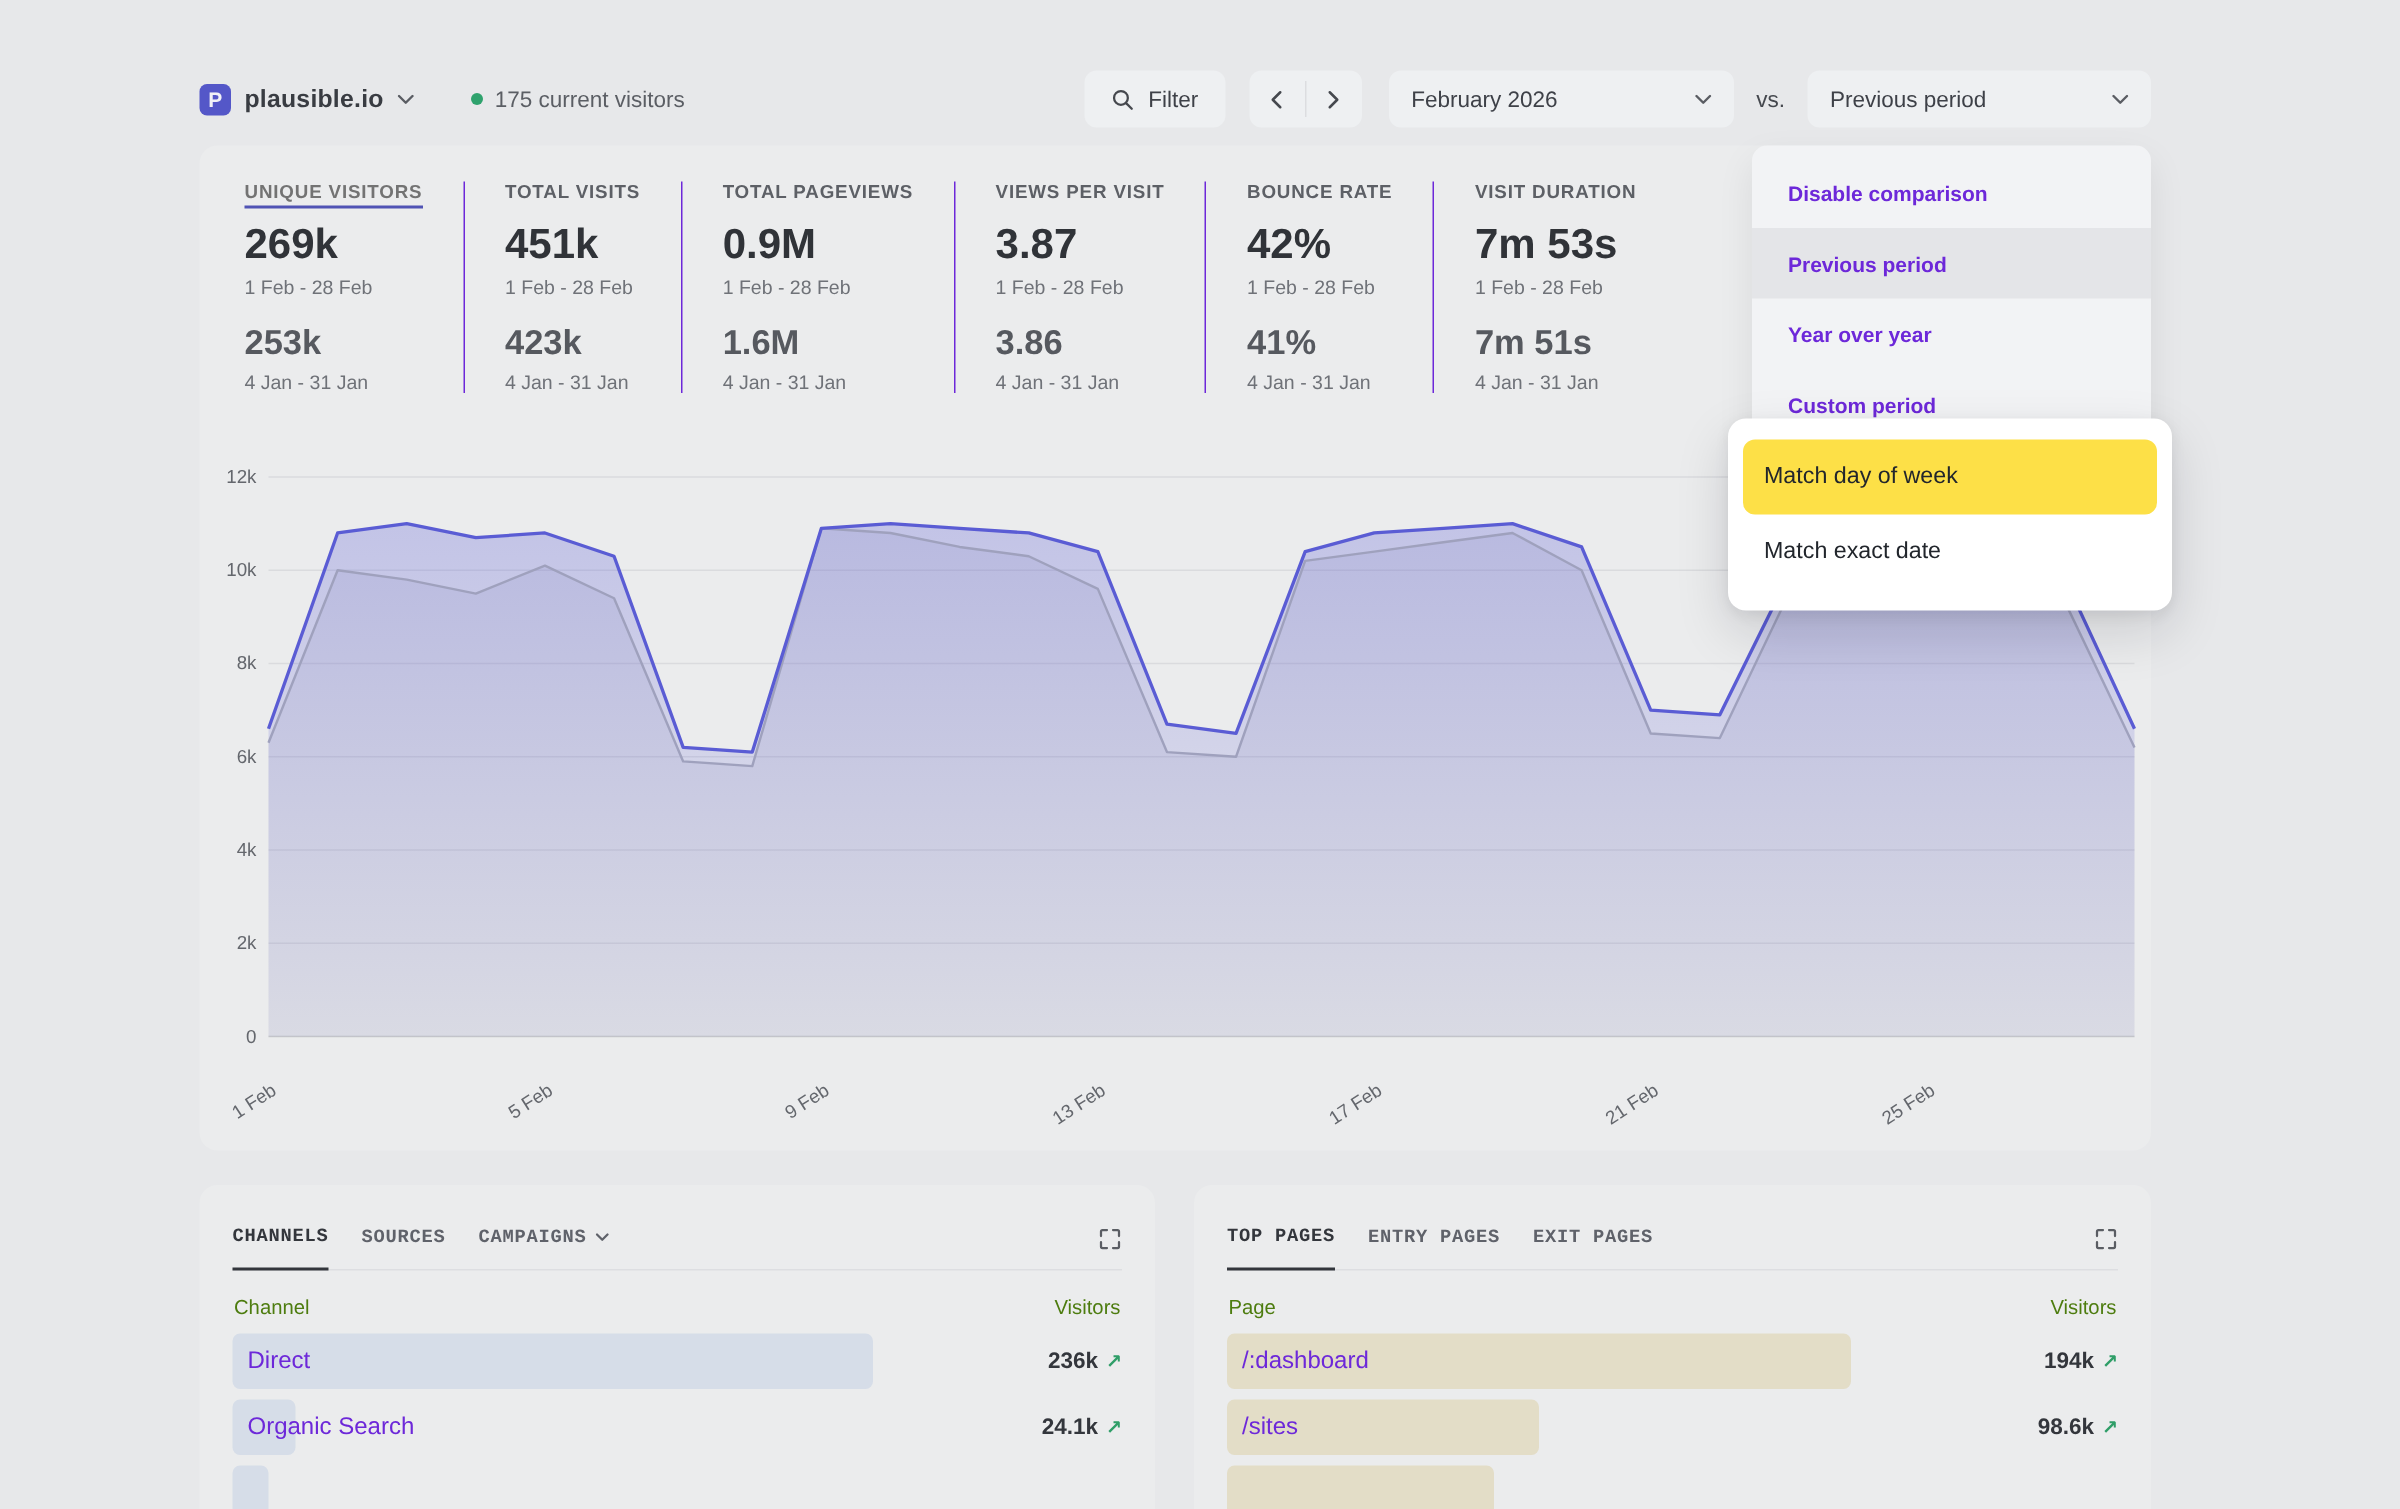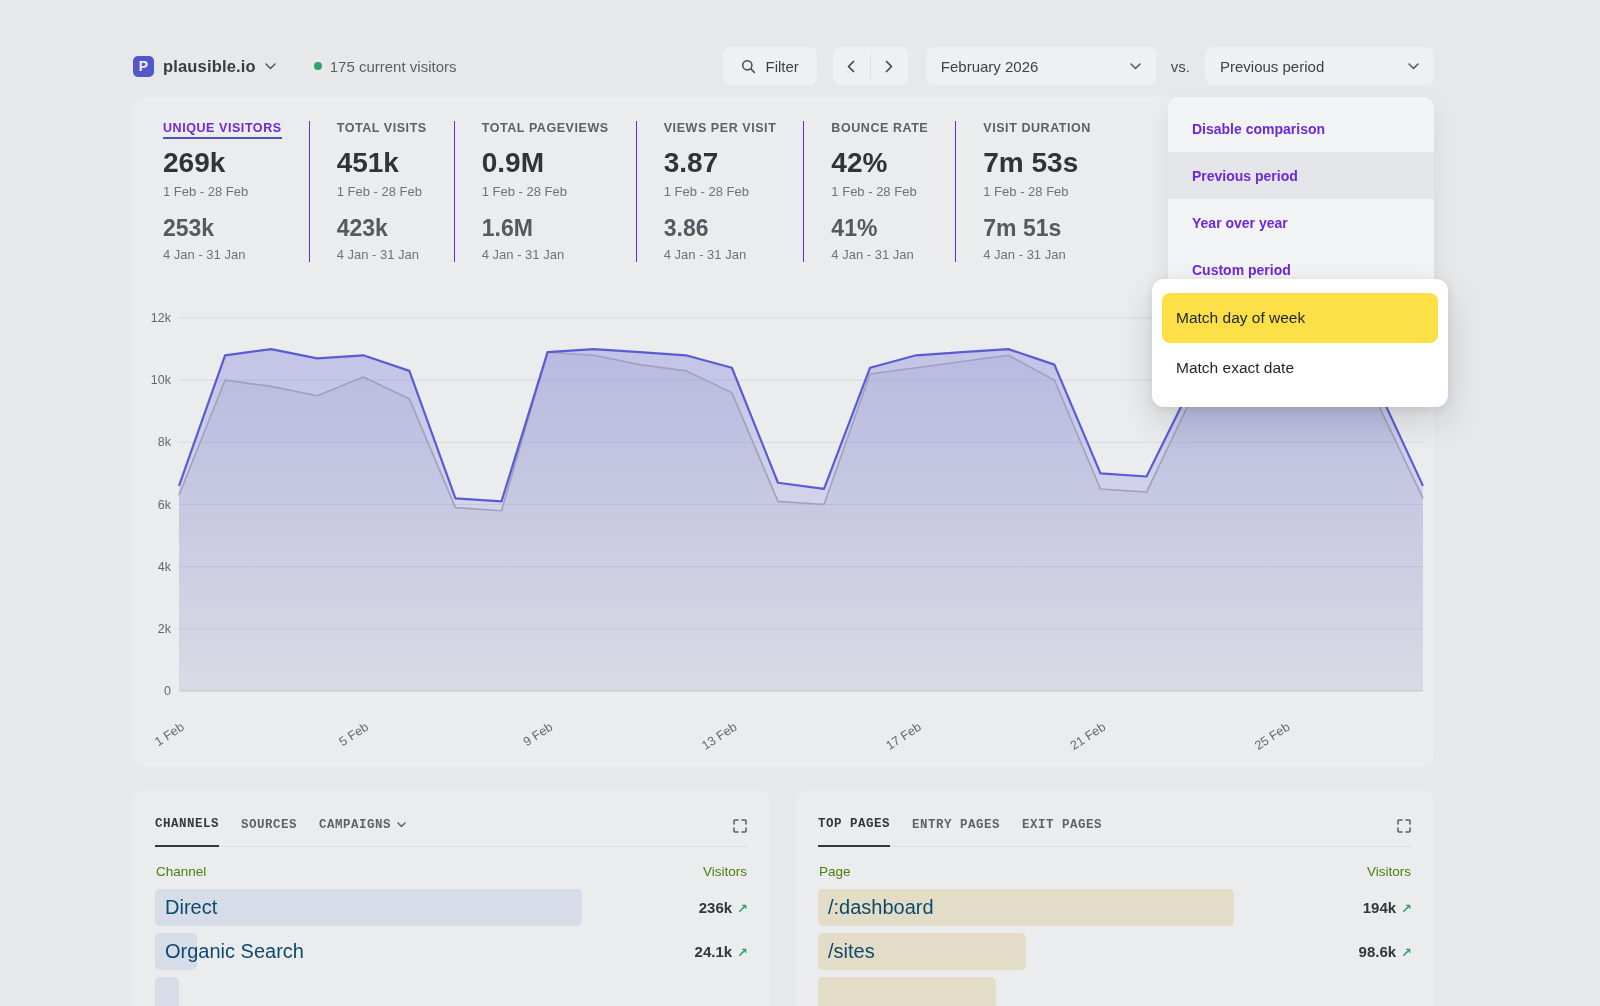--- a/index.html
+++ b/index.html
@@ -25,39 +25,39 @@
   .vs{margin:0 15px;font-size:15px;color:#45484e}
   .select.compare{width:229px}
 
   
   .card{position:absolute;left:133px;top:97px;width:1301px;height:670px;background:#ebeced;border-radius:12px;z-index:1}
   .metrics{position:absolute;left:30px;top:24px;display:flex}
   .metric{padding:0 27px;cursor:pointer}
   .metric:first-child{padding-left:0}
   .metric+.metric{border-left:1px solid #6d28d9}
   .m-label{font-size:12.5px;font-weight:700;letter-spacing:.045em;color:#5d6066;white-space:nowrap}
-  .metric.active .m-label span{color:#6d28d9;border-bottom:2px solid #5053b4;padding-bottom:2px}
+  .metric.active .m-label span{color:#737373;border-bottom:2px solid #5053b4;padding-bottom:2px}
   .m-value{font-size:28px;font-weight:700;color:#303338;margin-top:12px}
   .m-range{font-size:13px;color:#6f7278;margin-top:5px;white-space:nowrap}
   .m-prev{font-size:23px;font-weight:600;color:#56595f;margin-top:16px}
   .chart-wrap{position:absolute;left:14px;top:206px;width:1286px;height:455px}
   text.tick{font-size:12.5px;fill:#64676d;font-family:"Liberation Sans",sans-serif}
 
   
   .panel{position:absolute;top:790px;height:280px;background:#ebeced;border-radius:12px;padding:0 22px;overflow:hidden;z-index:1}
   .panel-left{left:133px;width:637px}
   .panel-right{left:796px;width:638px}
   .tabs{display:flex;align-items:flex-end;gap:22px;padding-top:27px;border-bottom:1px solid #dddee1}
   .tab{background:none;border:none;font-family:Liberation Mono, monospace;font-size:12.5px;font-weight:700;letter-spacing:.04em;color:#5f626a;padding:0 0 14px 0;display:flex;align-items:center;gap:6px;cursor:pointer}
   .tab.active{color:#33363c;border-bottom:2px solid #33363c;margin-bottom:-1px}
   .expand{margin-left:auto;padding:0 0 12px 0;color:#5a5d63;cursor:pointer;background:none;border:none}
   .cols{display:flex;justify-content:space-between;margin:17px 1px 10px;font-size:13.5px;color:#4d7c0f}
   .trow{position:relative;height:37px;margin-bottom:7px;display:flex;align-items:center;cursor:pointer}
   .trow .bar{position:absolute;left:0;top:0;height:100%;border-radius:5px}
-  .trow .rlabel{position:relative;margin-left:10px;font-size:20px;color:#0c4a6e}
+  .trow .rlabel{position:relative;margin-left:10px;font-size:16px;color:#6d28d9}
   .trow .rvalue{margin-left:auto;position:relative;font-size:15px;font-weight:600;color:#33363c;display:flex;align-items:flex-end;gap:5px}
   .up{color:#2f9e68;font-size:13px;font-weight:700;font-family:"DejaVu Sans",sans-serif}
 
   
   .menu{position:absolute;left:1168px;top:97px;width:266px;background:#f2f3f5;border-radius:10px;padding:8px 0;box-shadow:0 10px 25px rgba(20,20,30,.08);z-index:20}
   .menu-item{height:47px;display:flex;align-items:center;padding:0 24px;font-size:14px;font-weight:700;color:#6d28d9;cursor:pointer}
   .menu-item.selected{background:#e4e5e8}
   .submenu{position:absolute;left:1152px;top:279px;width:296px;background:#ffffff;border-radius:12px;padding:14px 10px;box-shadow:0 14px 36px rgba(15,15,25,.14),0 3px 10px rgba(15,15,25,.07);z-index:30}
   .submenu-item{height:50px;display:flex;align-items:center;padding:0 14px;border-radius:8px;font-size:15.5px;font-weight:500;color:#22262c;cursor:pointer}
   .submenu-item.active{background:#fde047}

